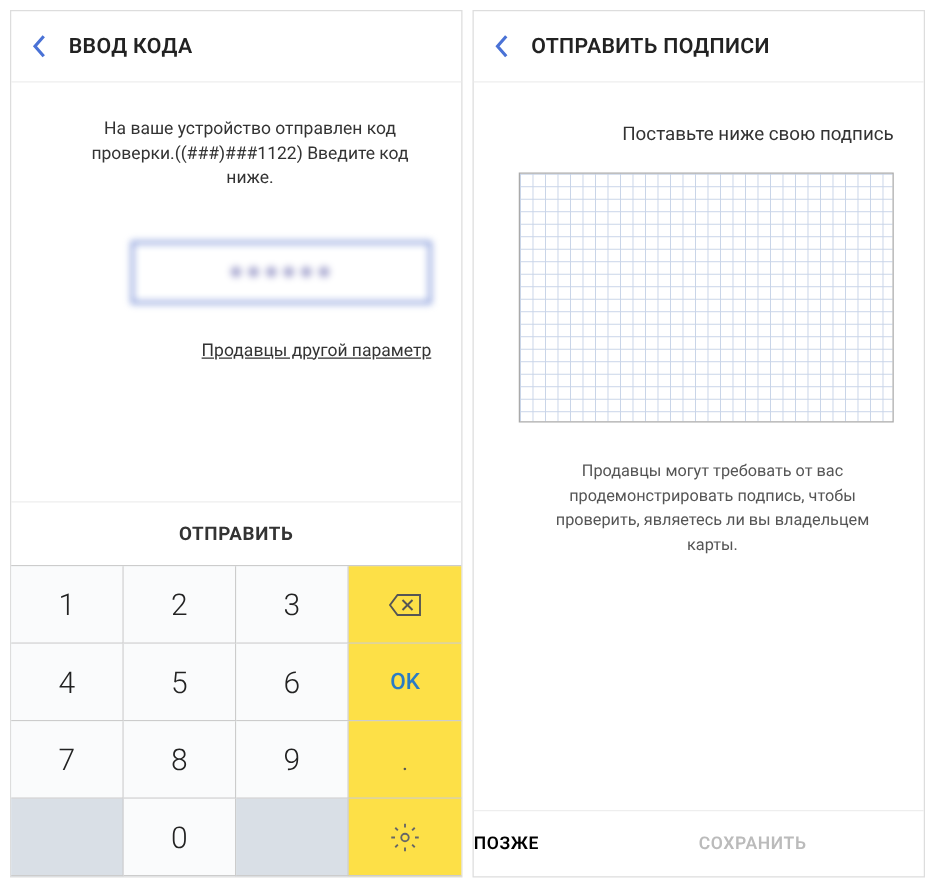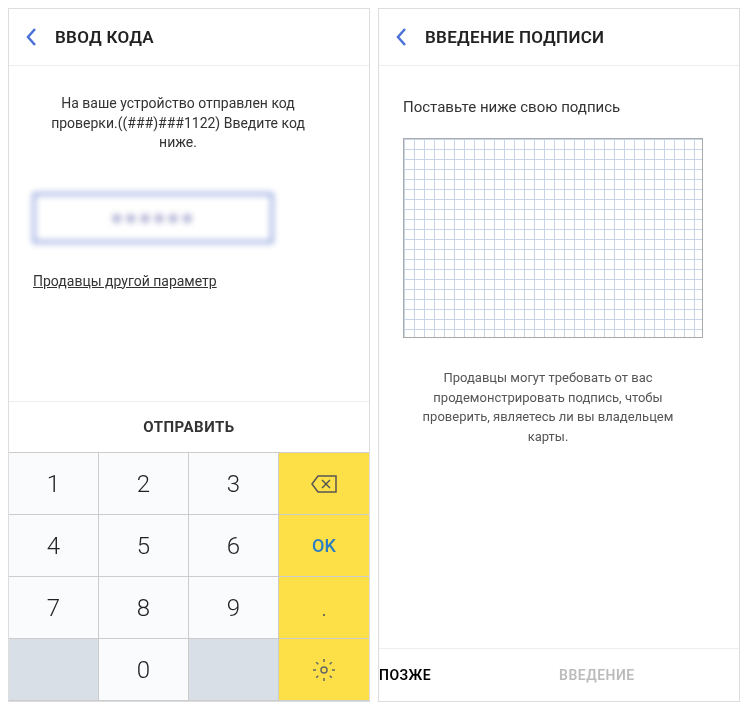--- a/index.html
+++ b/index.html
@@ -35,21 +35,21 @@
     .header-title {
       font-size: 17px;
       font-weight: 600;
       color: #222;
       letter-spacing: 0.3px;
     }
     .content {
       flex: 1;
       display: flex;
       flex-direction: column;
-      align-items: flex-start;
+      align-items: flex-end;
       padding: 28px 24px 0;
     }
     .instruction {
       text-align: center;
       font-size: 14px;
       color: #333;
       line-height: 1.4;
       margin-bottom: 40px;
       max-width: 290px;
     }
@@ -194,24 +194,24 @@
         </svg>
     </div>
   </div>
 </div>
 
 <div class="phone">
   <div class="header">
     <svg class="back-icon" viewBox="0 0 12 20" fill="none" stroke="currentColor" stroke-width="2.5">
         <polyline points="10,2 3,10 10,18"></polyline>
       </svg>
-    <div class="header-title">ВВЕДЕНИЕ ПОДПИСИ</div>
+    <div class="header-title">ОТПРАВИТЬ ПОДПИСИ</div>
   </div>
   <div class="content">
     <div class="sig-instruction">Поставьте ниже свою подпись</div>
     <div class="sig-pad"></div>
     <div class="sig-note">Продавцы могут требовать от вас продемонстрировать подпись, чтобы проверить, являетесь ли вы владельцем карты.</div>
   </div>
   <div class="footer-btns">
     <div class="footer-btn">ПОЗЖЕ</div>
-    <div class="footer-btn disabled">ВВЕДЕНИЕ</div>
+    <div class="footer-btn disabled">СОХРАНИТЬ</div>
   </div>
 </div>
 
 </body></html>

